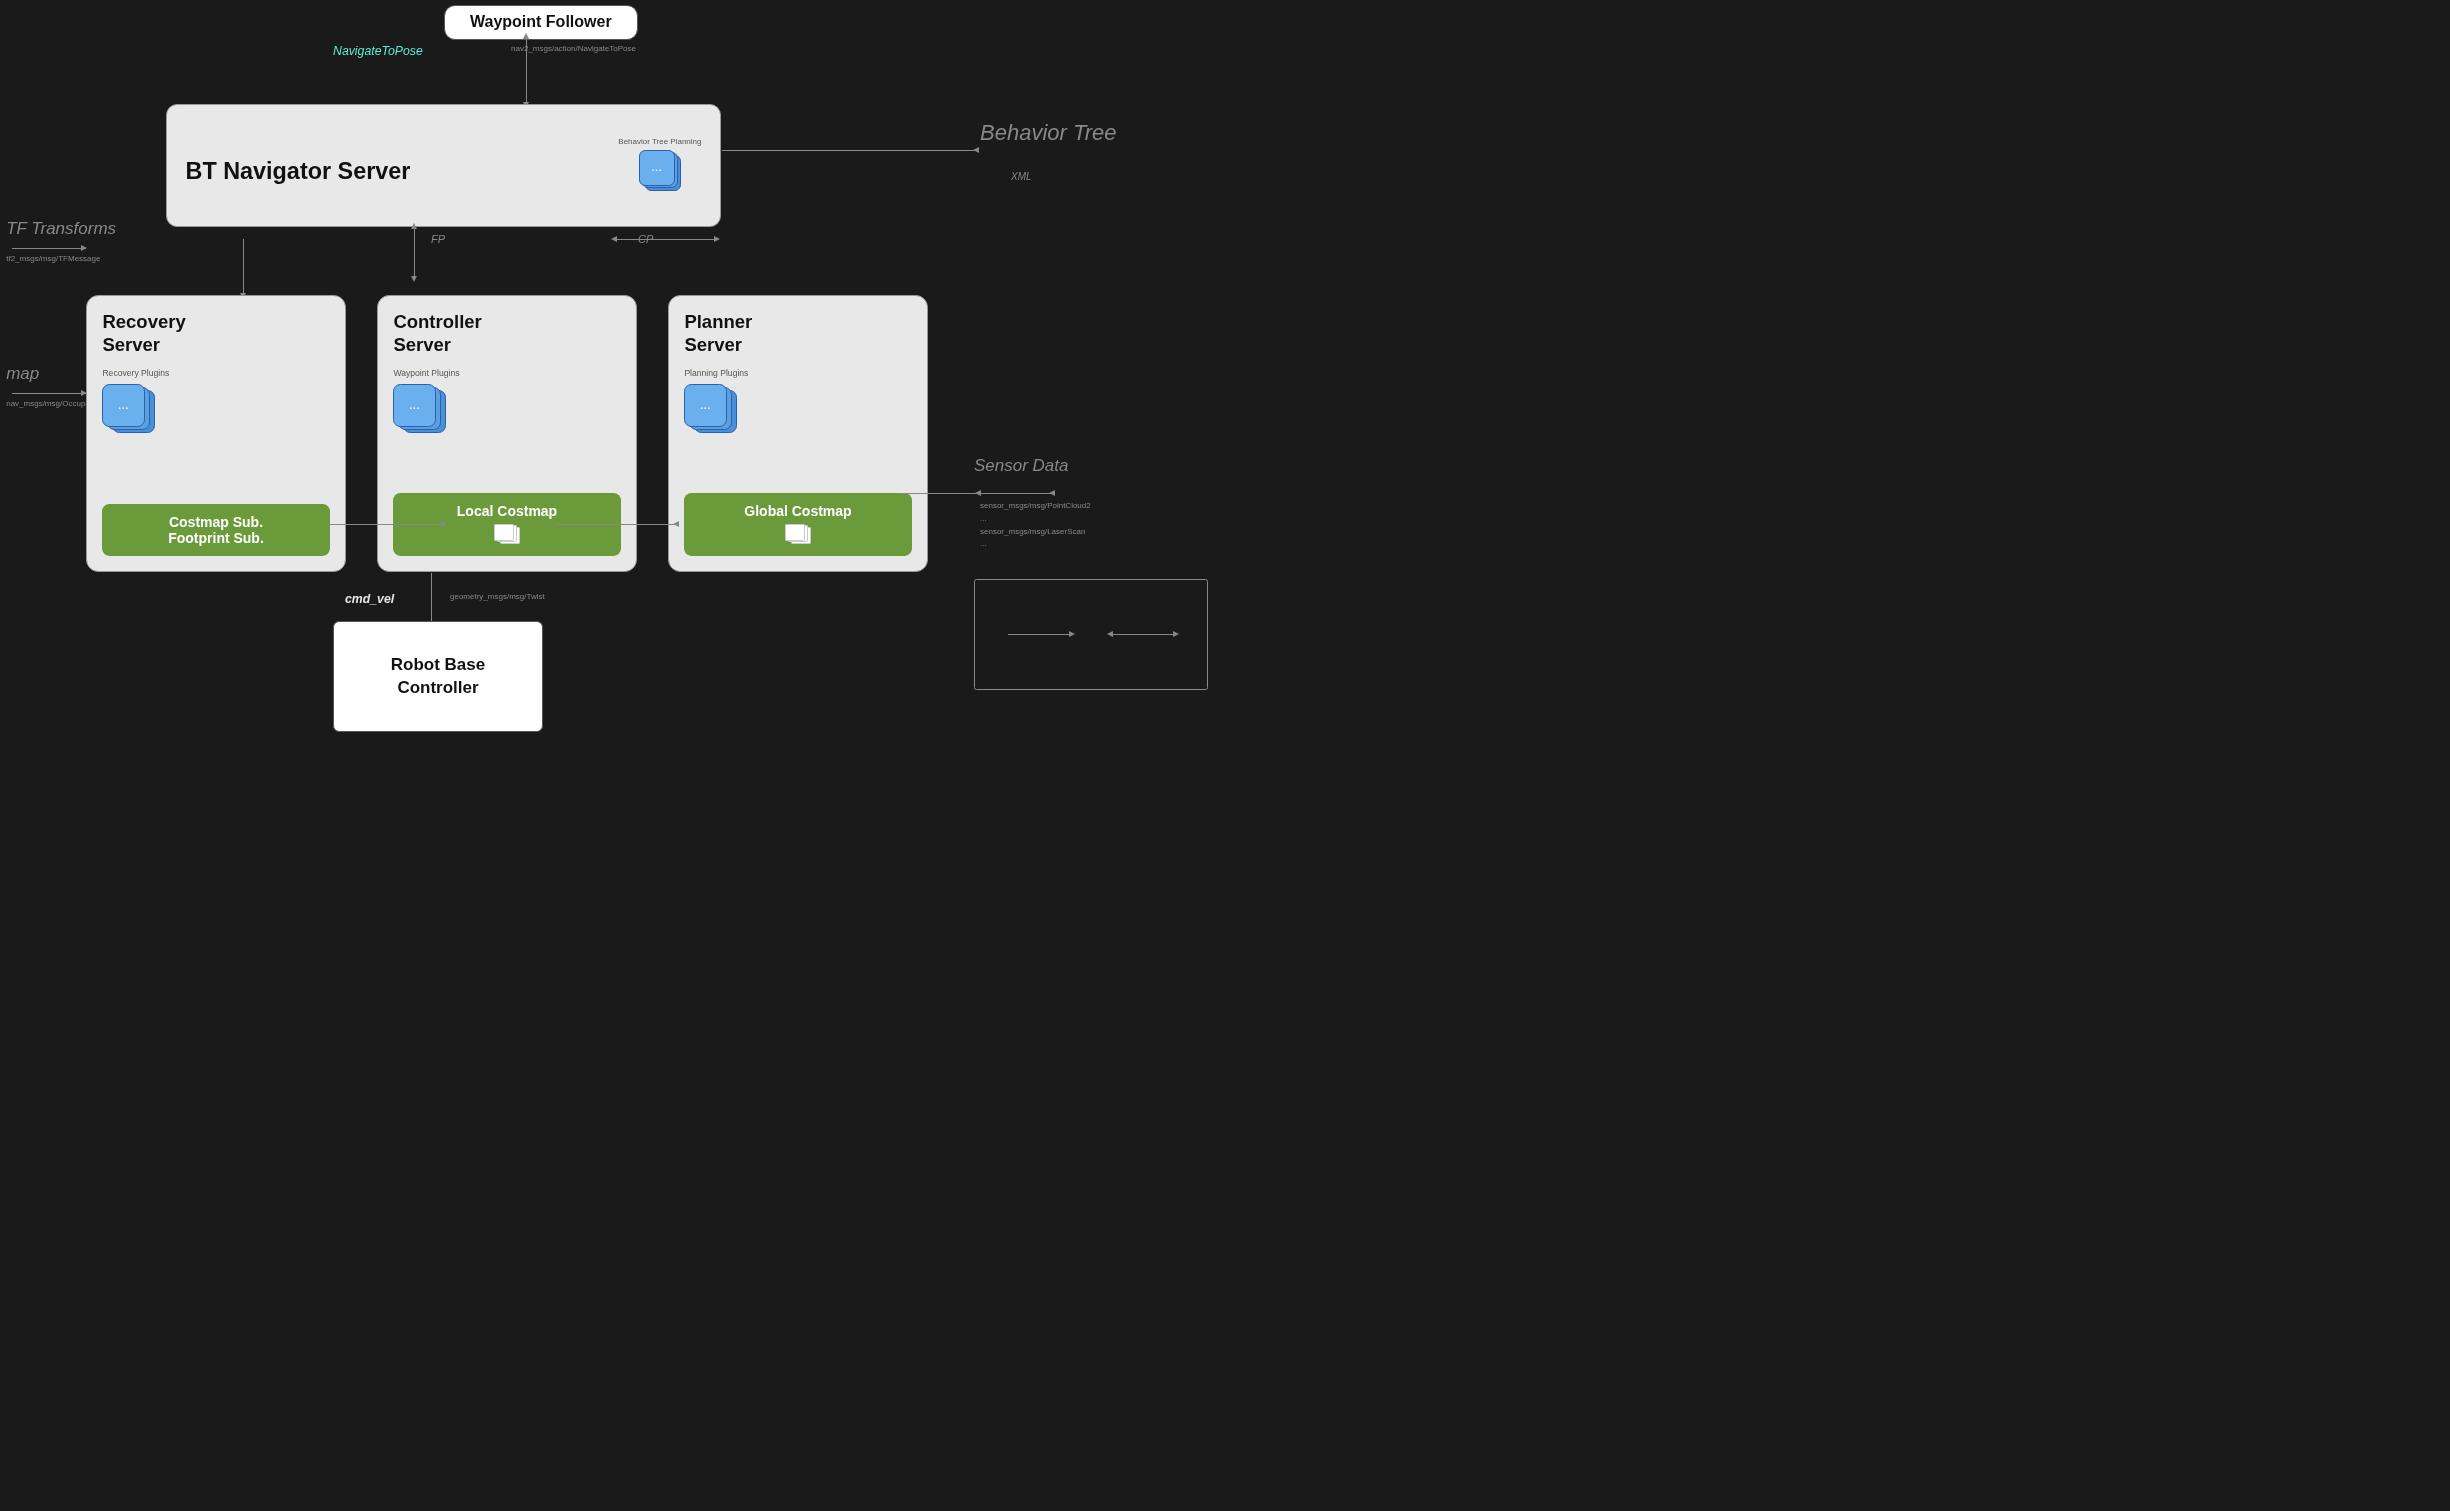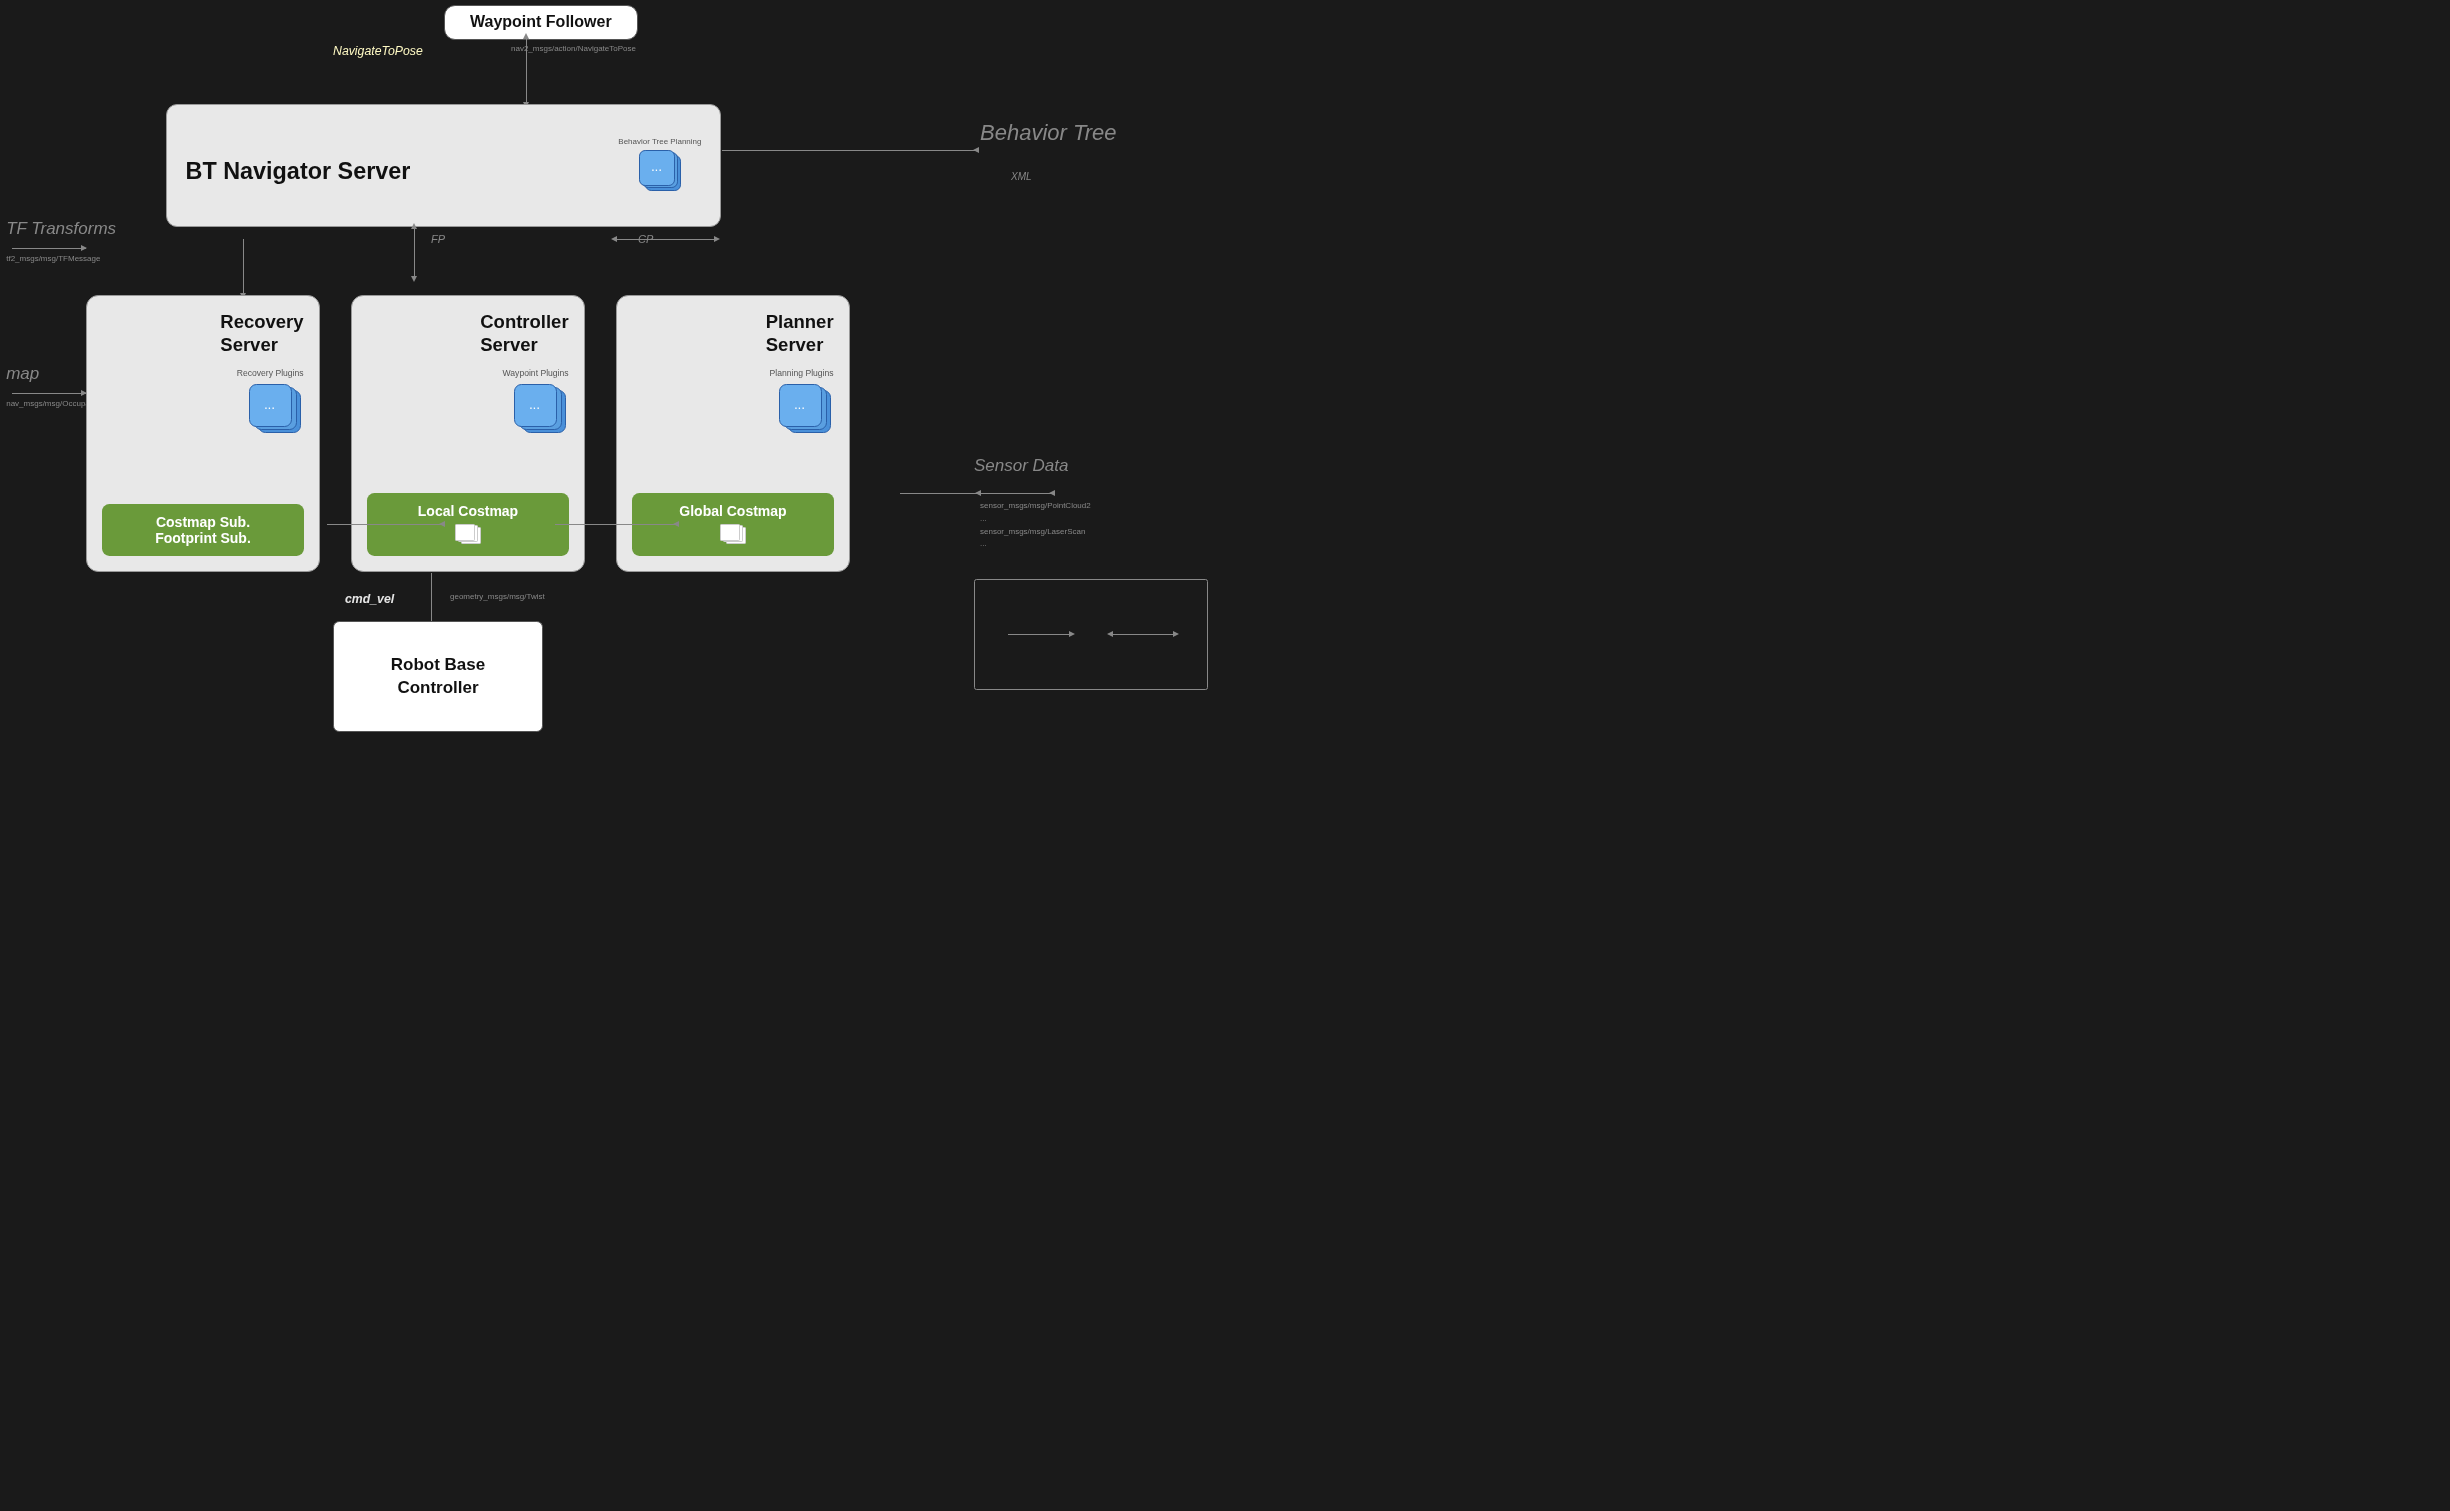--- a/index.html
+++ b/index.html
@@ -25,21 +25,21 @@
       font-weight: bold;
       color: #111;
       white-space: nowrap;
     }
 
     
     .navigate-label {
       position: absolute;
       top: 44px;
       left: 333px;
-      color: #fef9c3;
+      color: #5eead4;
       font-size: 12.3px;
       font-style: italic;
     }
 
     .navigate-msg {
       position: absolute;
       top: 44px;
       left: 511px;
       color: #888;
       font-size: 8px;
@@ -347,29 +347,29 @@
     
     .servers-row {
       position: absolute;
       top: 295px;
       left: 86px;
       display: flex;
       gap: 31px;
     }
 
     .server-box {
-      width: 234px;
+      width: 260px;
       min-height: 277px;
       background: #e8e8e8;
       border: 1.2px solid #999;
       border-radius: 12.3px;
       padding: 15.4px 15.4px 15.4px 15.4px;
       display: flex;
       flex-direction: column;
-      align-items: flex-end;
+      align-items: flex-start;
     }
 
     .server-title {
       font-size: 18.5px;
       font-weight: bold;
       color: #111;
       margin-bottom: 12.3px;
       line-height: 1.2;
     }
 

